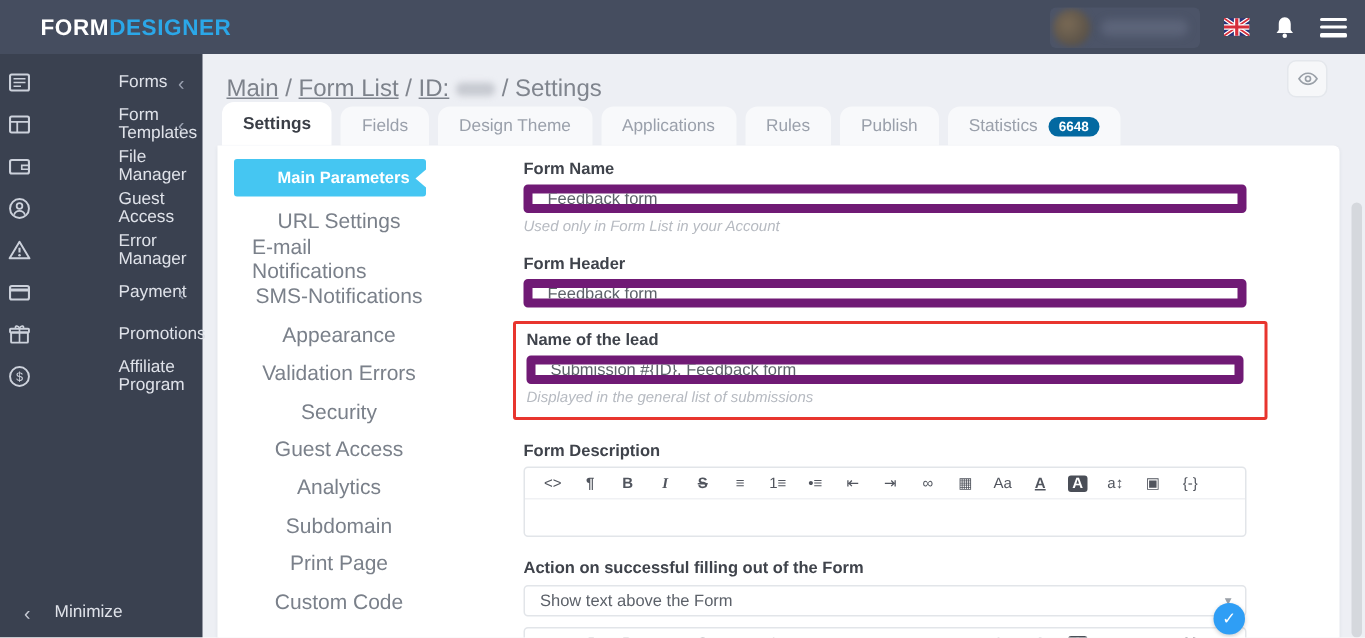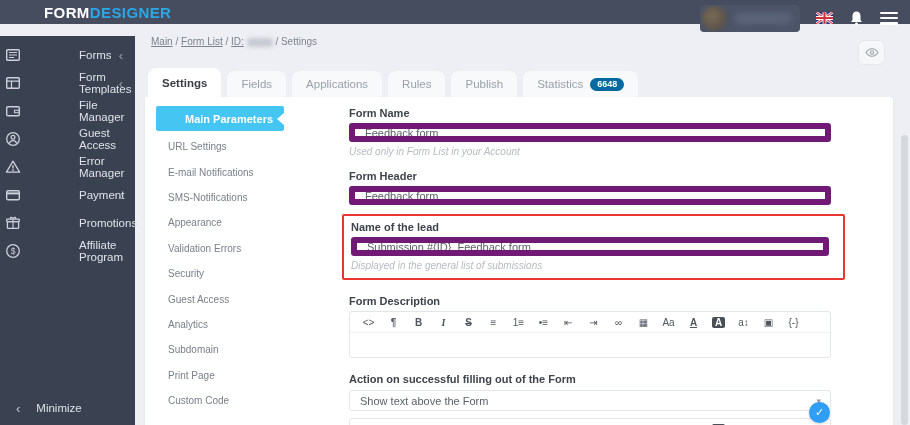--- a/index.html
+++ b/index.html
@@ -1,20 +1,20 @@
 <!DOCTYPE html>
 <html><head>
 <meta charset="utf-8">
 <style>
   * { margin:0; padding:0; box-sizing:border-box; }
   html,body { width:910px; height:425px; overflow:hidden; }
   body { font-family:"Liberation Sans","DejaVu Sans",sans-serif; position:relative; background:#edeff4; }
 
   
-  .header { position:absolute; top:0; left:0; width:910px; height:24px; background:#454d5f; z-index:30; display:flex; align-items:center;padding-left:17px; }
+  .header { position:absolute; top:0; left:0; width:910px; height:36px; background:#454d5f; z-index:30; display:flex; align-items:center; }
   .logo { margin-left:27px; font-size:15px; font-weight:800; letter-spacing:.4px; cursor:pointer; }
   .logo .p1 { color:#ffffff; }
   .logo .p2 { color:#2ba7e8; }
   .header-right { position:absolute; right:12px; top:0; height:36px; display:flex; align-items:center; gap:16px; }
   .user-blob { width:100px; height:27px; border-radius:4px; background:#4c5468; position:relative; overflow:hidden; cursor:pointer; }
   .user-blob .avatar { position:absolute; left:2px; top:1px; width:25px; height:25px; border-radius:50%; background:radial-gradient(circle at 40% 40%, #7a6a55, #5a5248 70%); filter:blur(2px); }
   .user-blob .nameblur { position:absolute; left:34px; top:8px; width:58px; height:11px; border-radius:5px; background:#6a7288; opacity:.55; filter:blur(3px); }
   .flag { width:17px; height:12px; cursor:pointer; display:block; }
   .bell { cursor:pointer; display:block; }
   .burger { width:18px; height:13px; display:flex; flex-direction:column; justify-content:space-between; cursor:pointer; }
@@ -26,39 +26,39 @@
   .side-item svg { flex:0 0 16px; }
   .side-item .lbl { margin-left:12px; font-size:11.5px; color:#dfe2e9; }
   .side-item .chev { position:absolute; right:12px; color:#9aa1b0; font-size:13px; line-height:1; }
   .side-list { padding-top:5px; }
   .minimize { position:absolute; bottom:4px; left:0; width:100%; height:26px; display:flex; align-items:center; padding-left:16px; cursor:pointer; }
   .minimize .chev2 { color:#c6cad4; font-size:13px; }
   .minimize .lbl { margin-left:16px; font-size:11.5px; color:#dfe2e9; }
 
   
   .content { position:absolute; left:135px; top:36px; width:775px; height:389px; background:#edeff4; }
-  .breadcrumb { position:absolute; left:16px; top:0; font-size:10px; color:#80858e; }
+  .breadcrumb { position:absolute; left:16px; top:15px; font-size:16px; color:#80858e; }
   .breadcrumb a { color:#7d828b; text-decoration:underline; cursor:pointer; }
   .blur-blob { display:inline-block; width:26px; height:9px; border-radius:4px; background:#c7cad1; filter:blur(2px); vertical-align:middle; }
   .eye-btn { position:absolute; right:25px; top:4px; width:27px; height:25px; background:#f6f7f9; border:1px solid #e4e7ec; border-radius:6px; display:flex; align-items:center; justify-content:center; cursor:pointer; }
 
   .tabs { position:absolute; left:13px; top:32px; display:flex; align-items:flex-end; height:29px; }
   .tab { height:26px; display:flex; align-items:center; padding:0 14px; margin-right:6px; background:rgba(255,255,255,.62); border-radius:8px 8px 0 0; font-size:11.5px; color:#9aa0ab; cursor:pointer; white-space:nowrap; }
   .tab.active { height:29px; background:#ffffff; color:#3a3e46; font-weight:700; }
   .badge { margin-left:7px; background:#0369a1; color:#fff; font-size:9px; font-weight:700; border-radius:9px; padding:2px 7px; line-height:1; }
 
   
   .card { position:absolute; left:10px; top:61px; width:748px; height:340px; background:#ffffff; border-radius:0 4px 0 0; box-shadow:0 1px 3px rgba(40,50,70,.06); }
 
   
   .subnav { position:absolute; left:11px; top:9px; width:128px; }
   .subnav-active { position:relative; height:25px; background:#45c6f2; border-radius:2px; display:flex; align-items:center; padding-left:29px; color:#ffffff; font-size:11px; font-weight:700; cursor:pointer; }
   .subnav-active::after { content:""; position:absolute; right:0; top:50%; margin-top:-6px; border-top:6px solid transparent; border-bottom:6px solid transparent; border-right:7px solid #ffffff; }
   .subnav ul { list-style:none; margin-top:3px; }
-  .subnav li { height:25.4px; display:flex; align-items:center; padding-left:12px; font-size:10px; color:#7a808a; cursor:pointer; }
+  .subnav li { height:25.4px; display:flex; align-items:center; padding-left:12px; font-size:14px; color:#7a808a; cursor:pointer;justify-content:center; }
 
   
   .formcol { position:absolute; left:204px; top:10px; width:482px; }
   .f-label { font-size:11px; font-weight:700; color:#3f434b; }
   .f-input { display:block; width:100%; height:19px; margin-top:4px; border:6px solid #701a75; border-radius:3px; background:#fff; font-family:inherit; font-size:11px; color:#5c6169; padding:0 10px; outline:none; }
   .f-helper { margin-top:4px; font-size:10px; font-style:italic; color:#b6bac1; }
   .gap12 { margin-top:13px; }
   .gap16 { margin-top:15px; }
   .red-box { margin:9px -14px 0 -7px; padding:5px 14px 7px 7px; border:2px solid #e8352e; border-radius:2px; }
 
@@ -201,20 +201,23 @@
         <circle cx="7" cy="4.5" r="1.7"></circle>
       </svg>
   </div>
 
   <div class="tabs" data-name="form-tabs">
     <div class="tab active" data-name="tab-settings">
         <span data-name="tab-label">Settings</span>
       </div>
     <div class="tab" data-name="tab-fields">
         <span data-name="tab-label">Fields</span>
+      </div>
+    <div class="tab" data-name="tab-design-theme">
+        <span data-name="tab-label">Design Theme</span>
       </div>
     <div class="tab" data-name="tab-applications">
         <span data-name="tab-label">Applications</span>
       </div>
     <div class="tab" data-name="tab-rules">
         <span data-name="tab-label">Rules</span>
       </div>
     <div class="tab" data-name="tab-publish">
         <span data-name="tab-label">Publish</span>
       </div>

